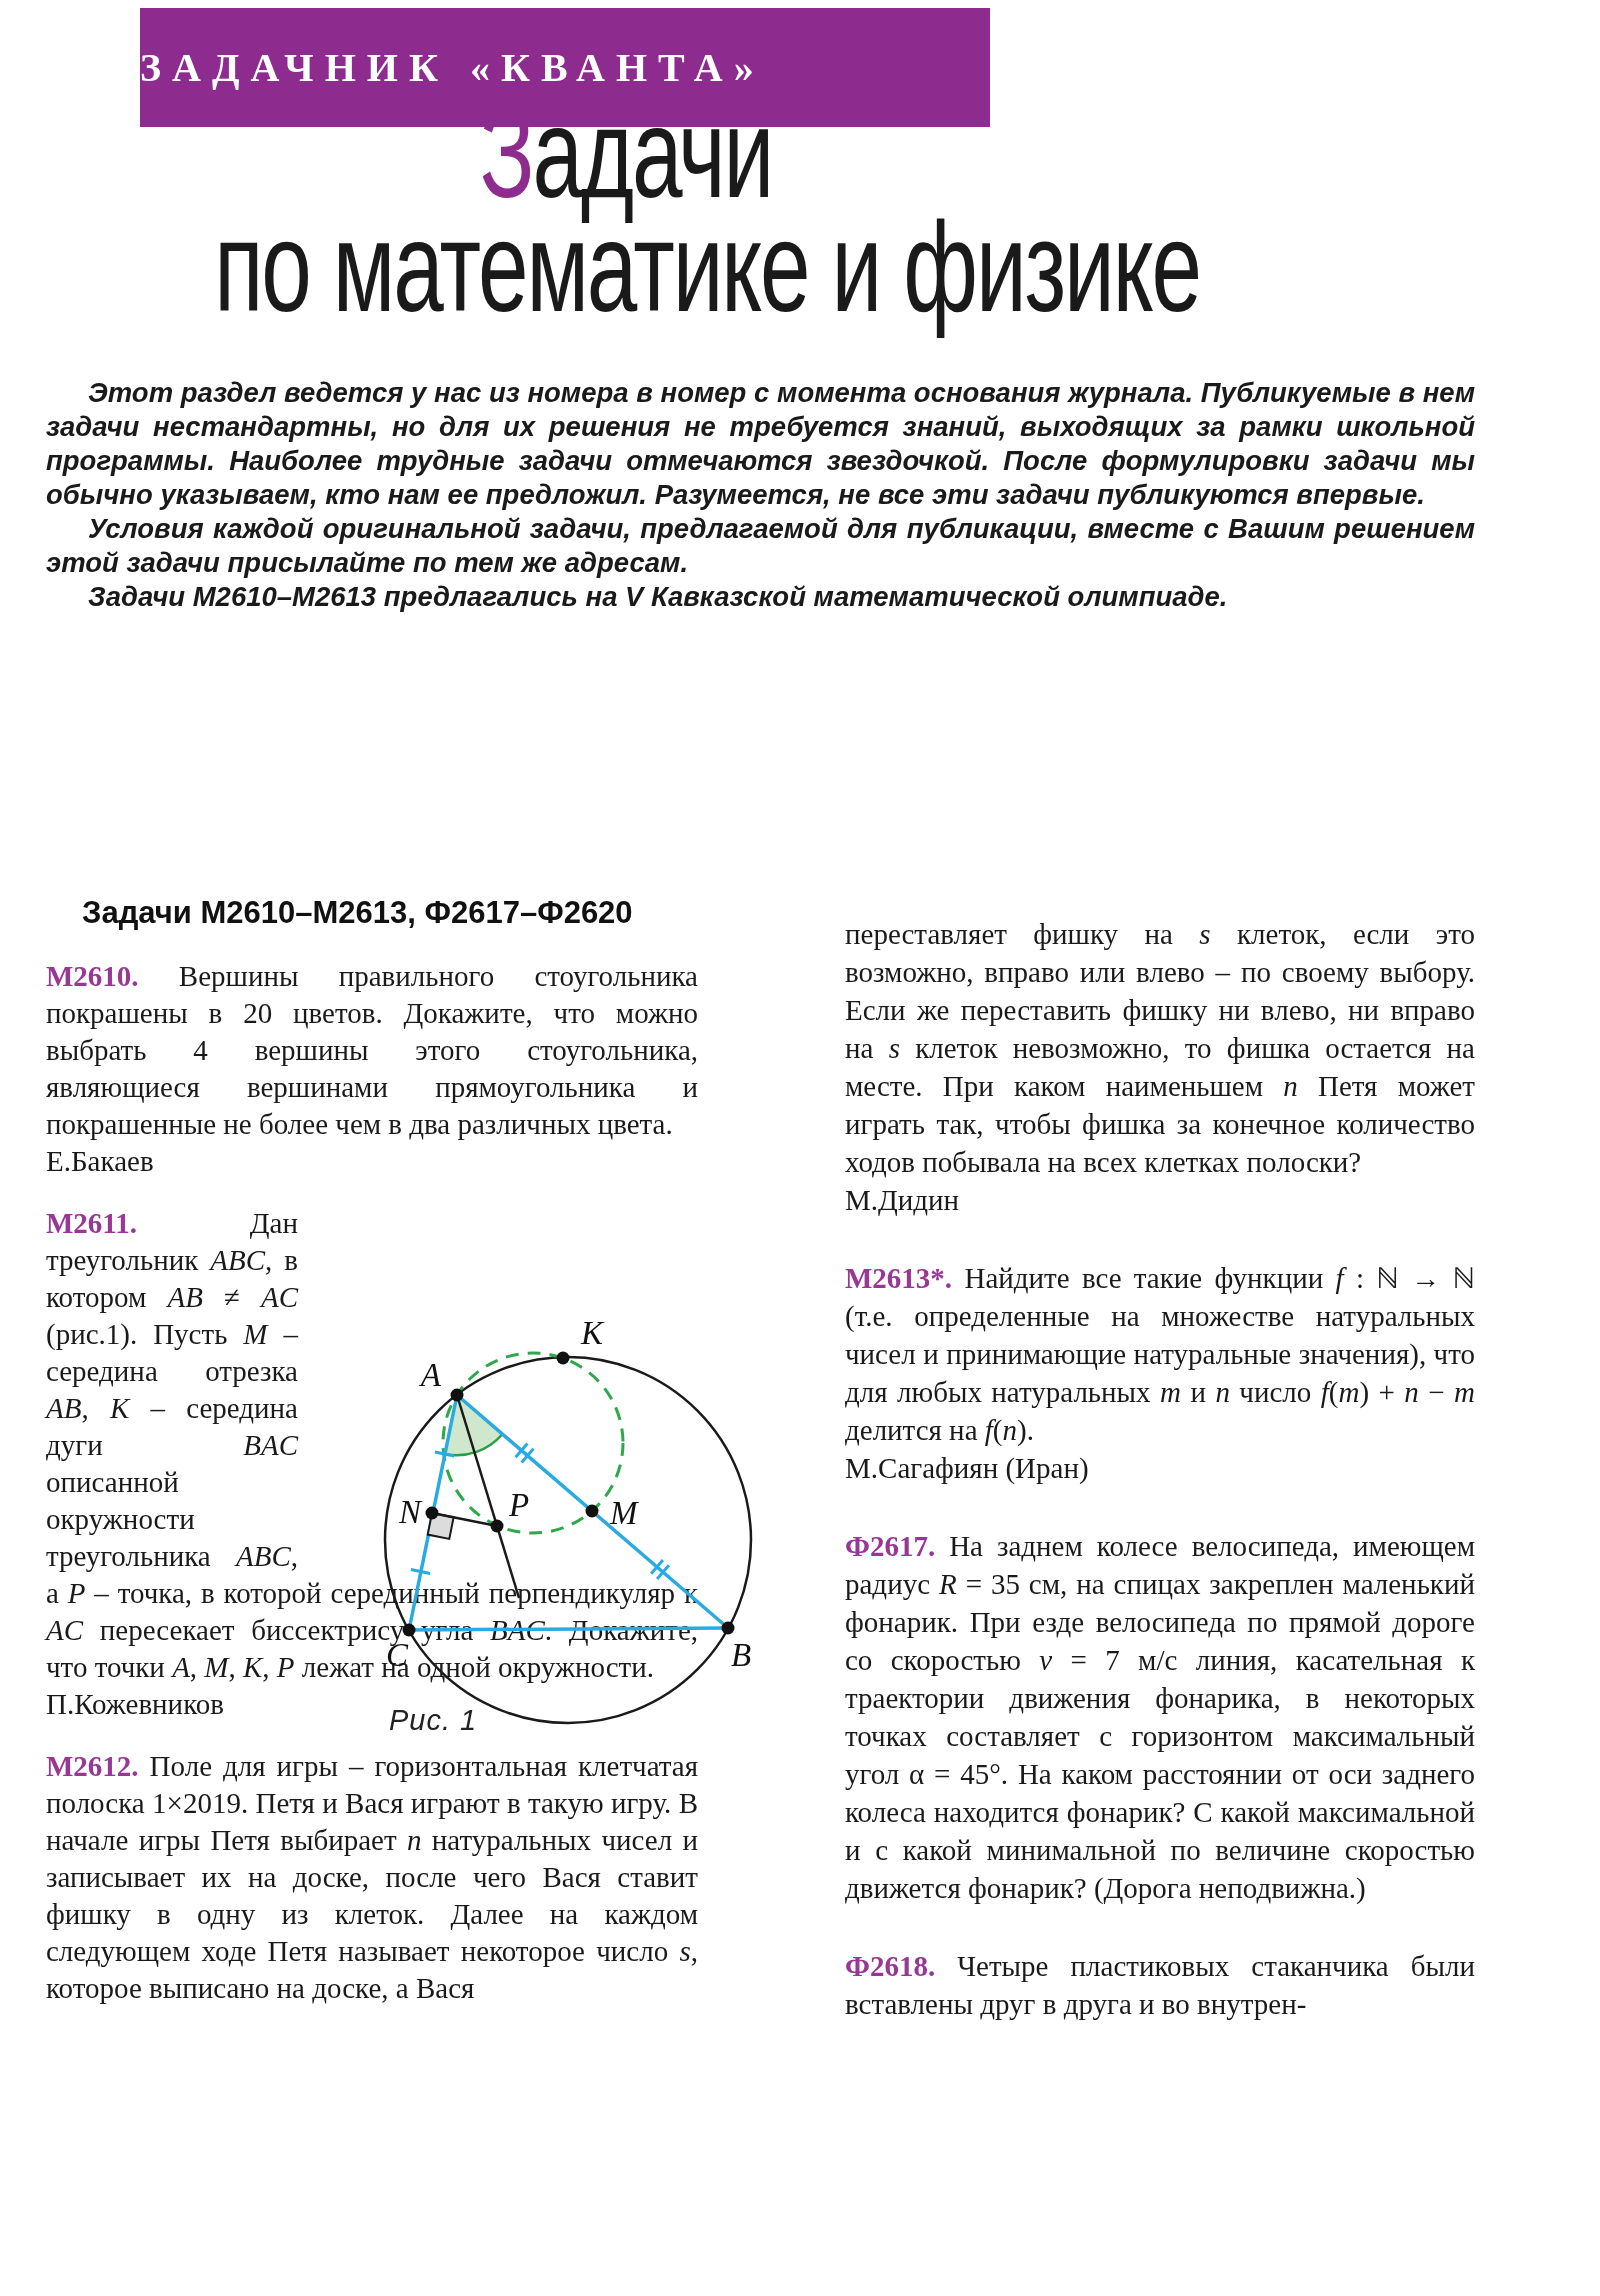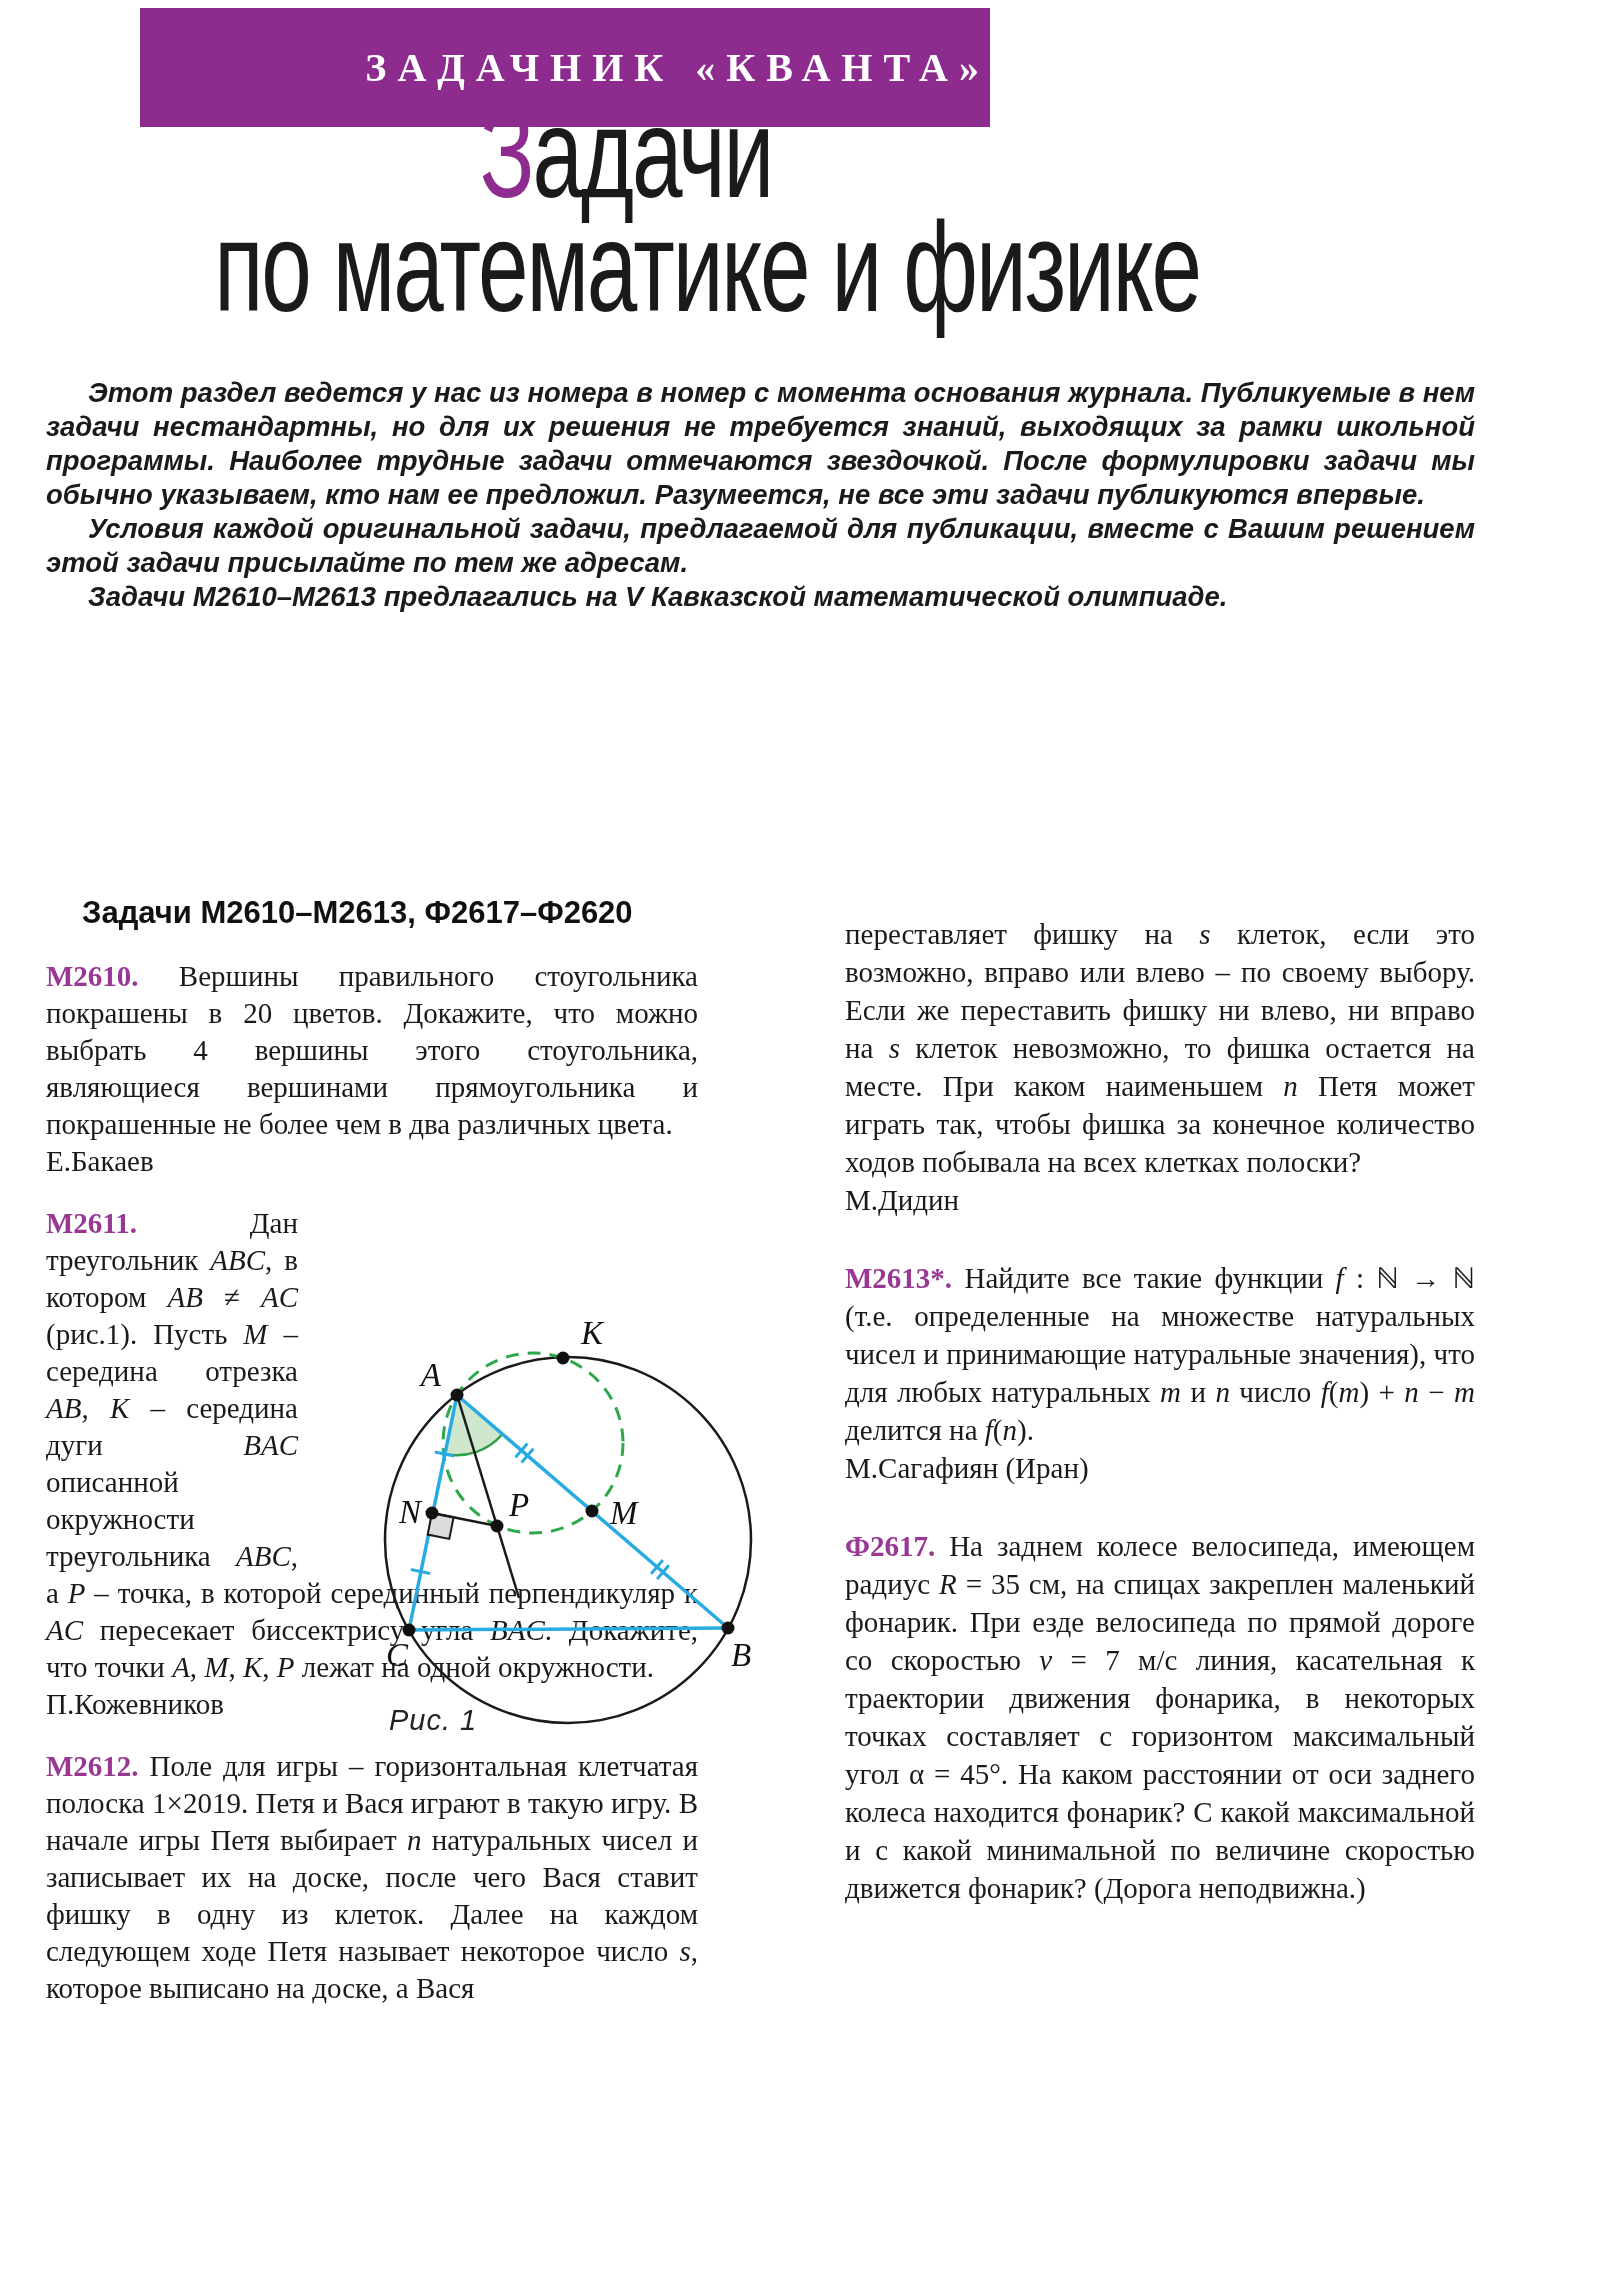--- a/index.html
+++ b/index.html
@@ -4,21 +4,21 @@
 <style>
   html,body{margin:0;padding:0;}
   body{
     width:1600px;height:2296px;position:relative;overflow:hidden;
     background:#ffffff;color:#1a1a1a;
     font-family:"Liberation Serif",serif;
   }
   .banner{
     position:absolute;left:140px;top:8px;width:850px;height:119px;
     background:#8e2b8f;color:#ffffff;
-    display:flex;align-items:center;justify-content:flex-end;
+    display:flex;align-items:center;justify-content:flex-start;
     font-family:"Liberation Serif",serif;font-weight:bold;
     font-size:40px;letter-spacing:11px;white-space:nowrap;
   }
   .page-title{
     position:absolute;left:46px;top:96px;width:1160px;
     text-align:center;
     font-family:"Liberation Sans",sans-serif;
     font-size:128px;line-height:114px;letter-spacing:-3px;
     transform:scaleX(0.71);transform-origin:50% 0;
     color:#1a1a1a;white-space:nowrap;
@@ -82,20 +82,21 @@
 
 <div class="col col-right">
   <p class="prob">переставляет фишку на <i>s</i> клеток, если это возможно, вправо или влево – по своему выбору. Если же переставить фишку ни влево, ни вправо на <i>s</i> клеток невозможно, то фишка остается на месте. При каком наименьшем <i>n</i> Петя может играть так, чтобы фишка за конечное количество ходов побывала на всех клетках полоски?</p>
   <p class="author">М.Дидин</p>
 
   <p class="prob mt-big"><span class="plabel">М2613*.</span> <span>Найдите все такие функции <i>f</i> : ℕ → ℕ (т.е. определенные на множестве натуральных чисел и принимающие натуральные значения), что для любых натуральных <i>m</i> и <i>n</i> число <i>f</i>(<i>m</i>) + <i>n</i> − <i>m</i> делится на <i>f</i>(<i>n</i>).</span></p>
   <p class="author">М.Сагафиян (Иран)</p>
 
   <p class="prob mt-big"><span class="plabel">Ф2617.</span> <span>На заднем колесе велосипеда, имеющем радиус <i>R</i> = 35 см, на спицах закреплен маленький фонарик. При езде велосипеда по прямой дороге со скоростью <i>v</i> = 7 м/с линия, касательная к траектории движения фонарика, в некоторых точках составляет с горизонтом максимальный угол α = 45°. На каком расстоянии от оси заднего колеса находится фонарик? С какой максимальной и с какой минимальной по величине скоростью движется фонарик? (Дорога неподвижна.)</span></p>
 
+  <p class="prob mt-big"><span class="plabel">Ф2618.</span> <span>Четыре пластиковых стаканчика были вставлены друг в друга и во внутрен-</span></p>
 </div>
 
 <div class="figure-wrap">
 <svg width="520" height="470" viewBox="0 0 520 470">
 
   <path d="M166,115 L154,174 A60,60 0 0 0 211.5,154 Z" fill="#cfe8cd" stroke="none"></path>
   <path d="M154,174 A60,60 0 0 0 211.5,154" fill="none" stroke="#2e9e44" stroke-width="2.5"></path>
 
   <circle cx="277" cy="260" r="183" fill="none" stroke="#1a1a1a" stroke-width="2.5"></circle>
 

